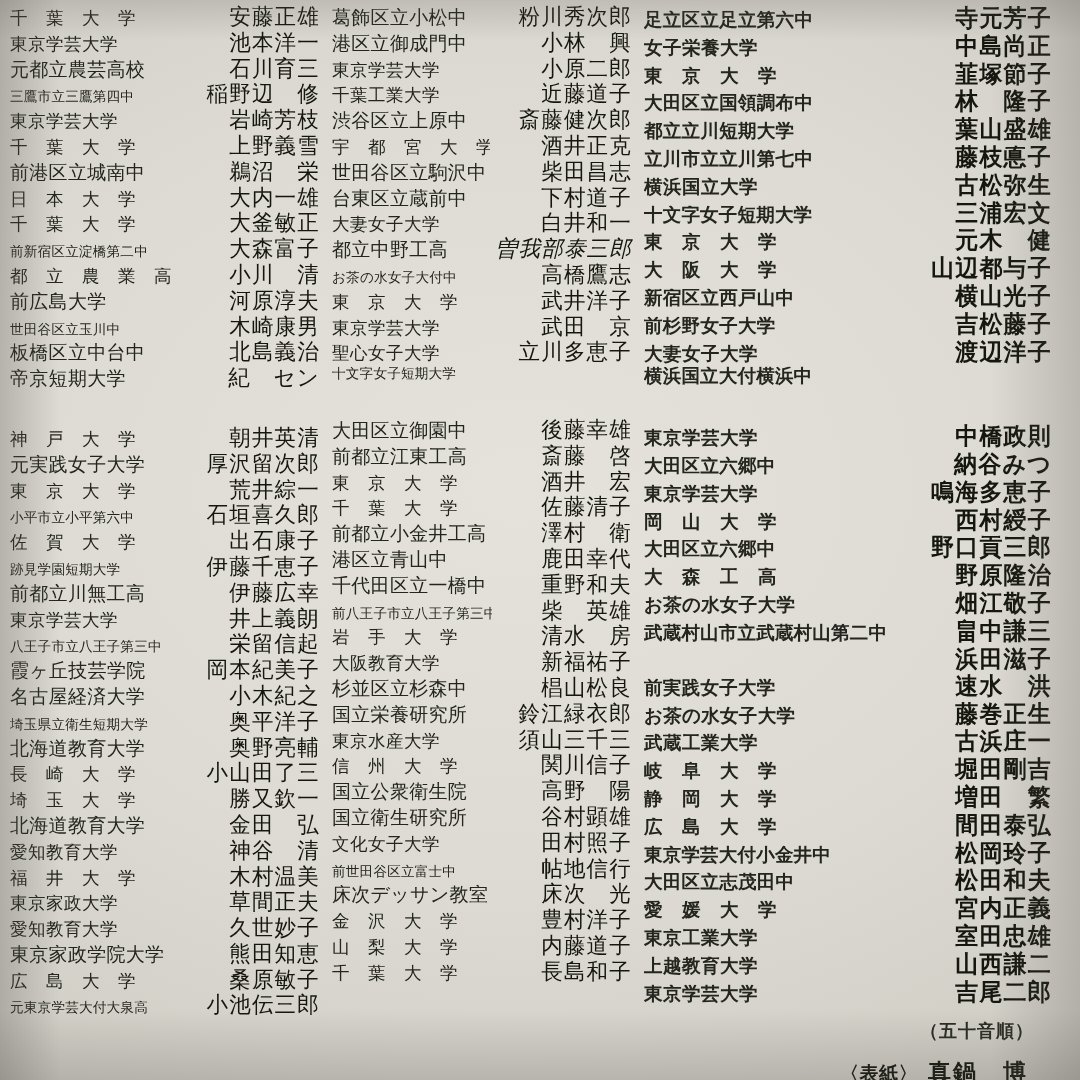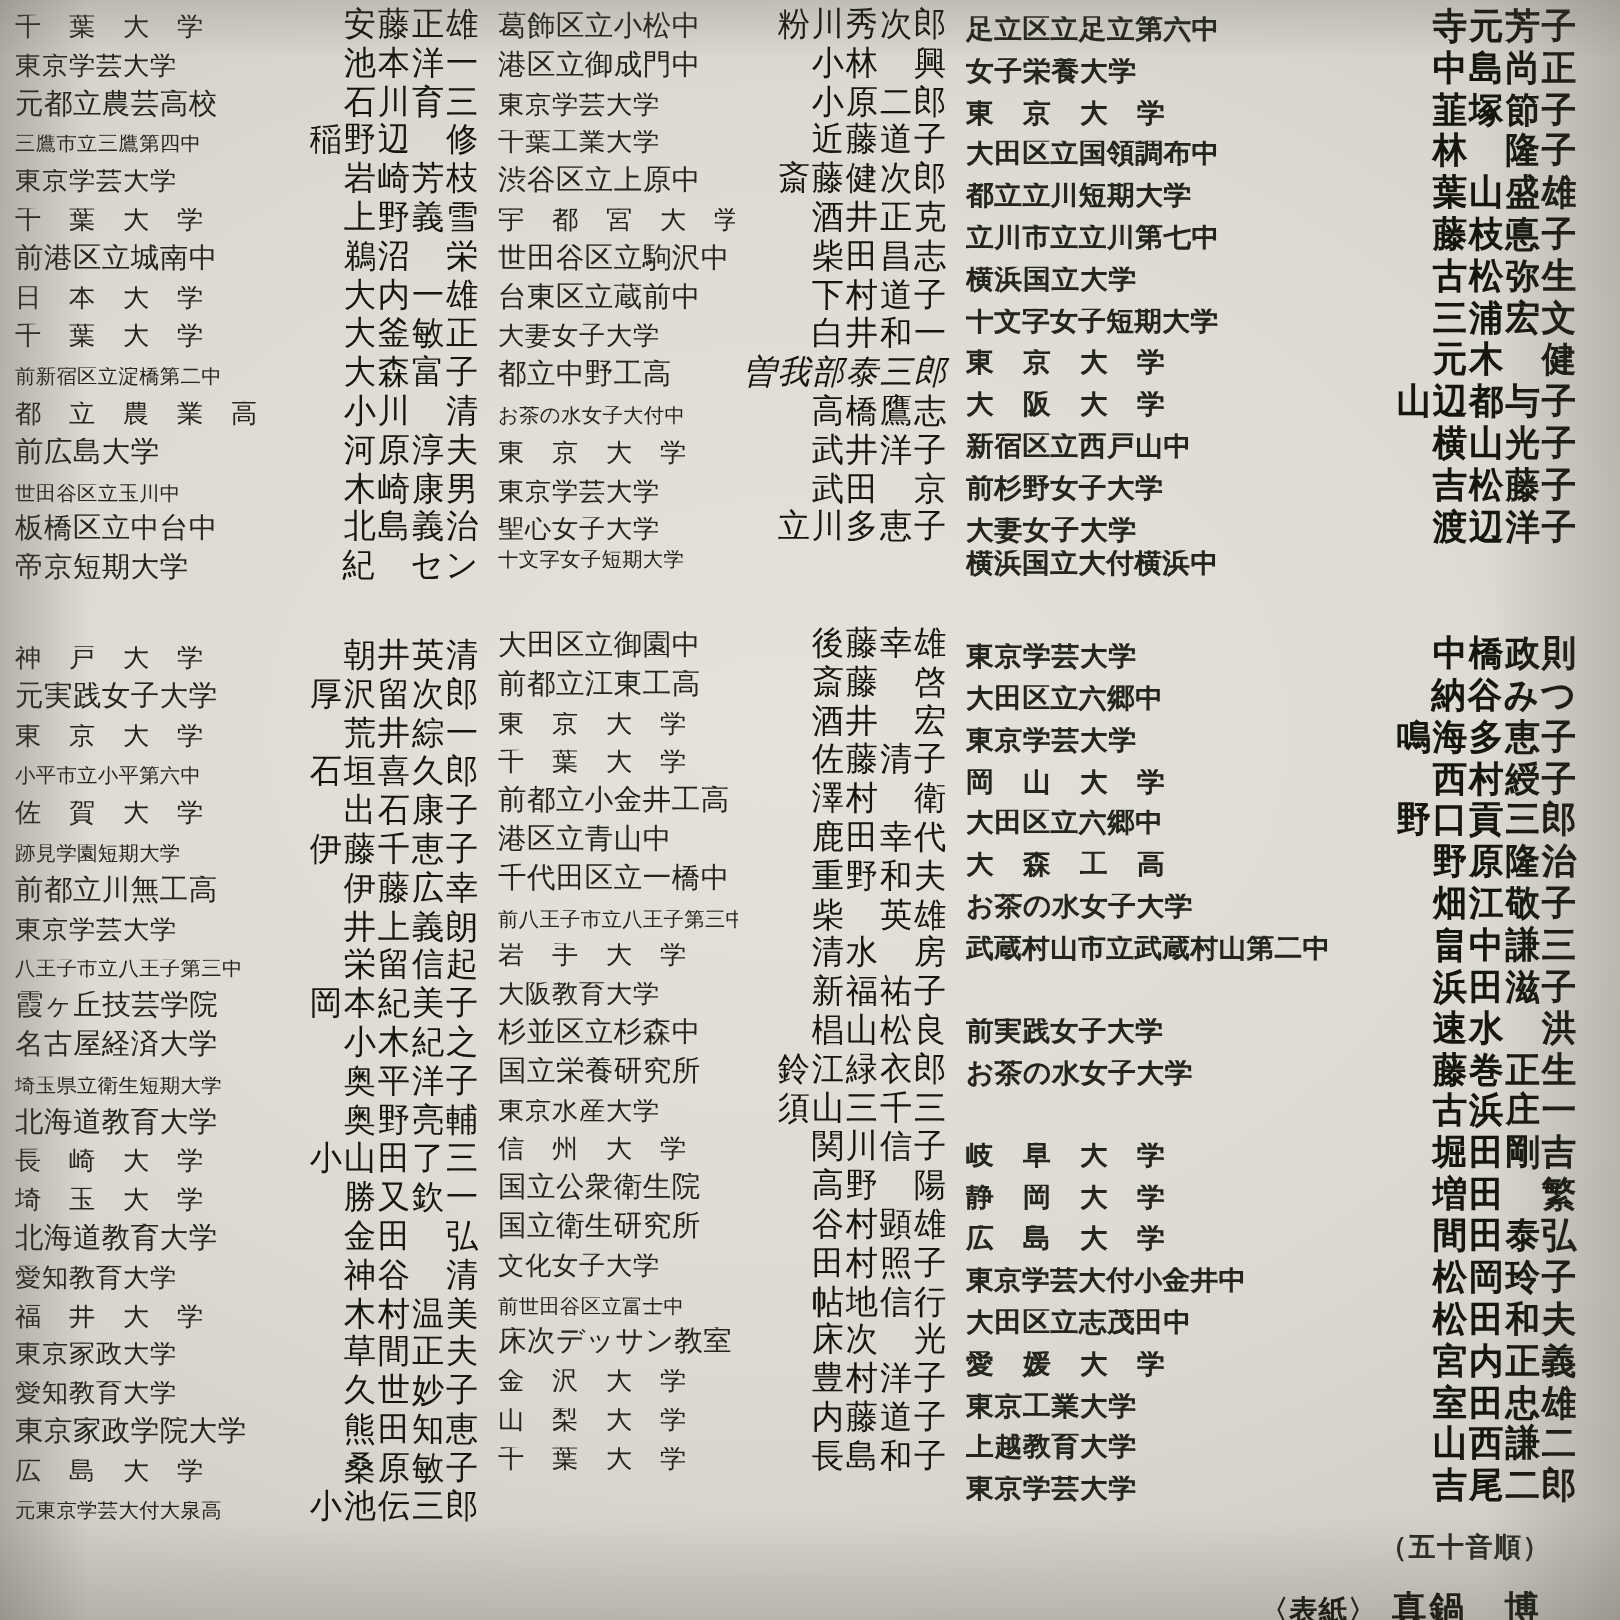--- a/index.html
+++ b/index.html
@@ -539,20 +539,21 @@
           </div>
           <div class="row">
             <div class="aff small">前実践女子大学</div>
             <div class="name n4">速水　洪</div>
           </div>
           <div class="row">
             <div class="aff small">お茶の水女子大学</div>
             <div class="name n4">藤巻正生</div>
           </div>
           <div class="row">
+            <div class="aff">武蔵工業大学</div>
             <div class="name n4">古浜庄一</div>
           </div>
           <div class="row">
             <div class="aff">岐　阜　大　学</div>
             <div class="name n4">堀田剛吉</div>
           </div>
           <div class="row">
             <div class="aff">静　岡　大　学</div>
             <div class="name n4">増田　繁</div>
           </div>

